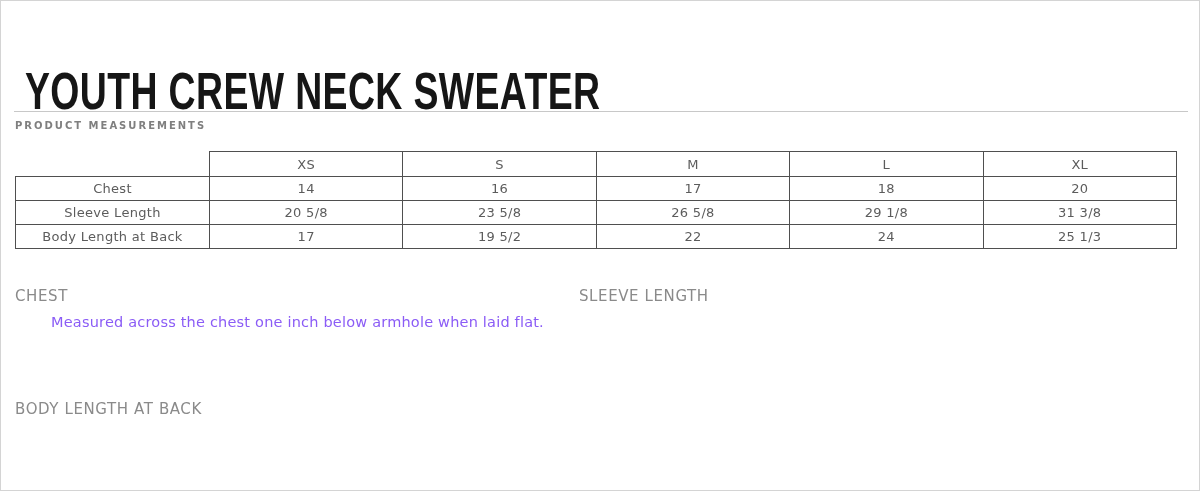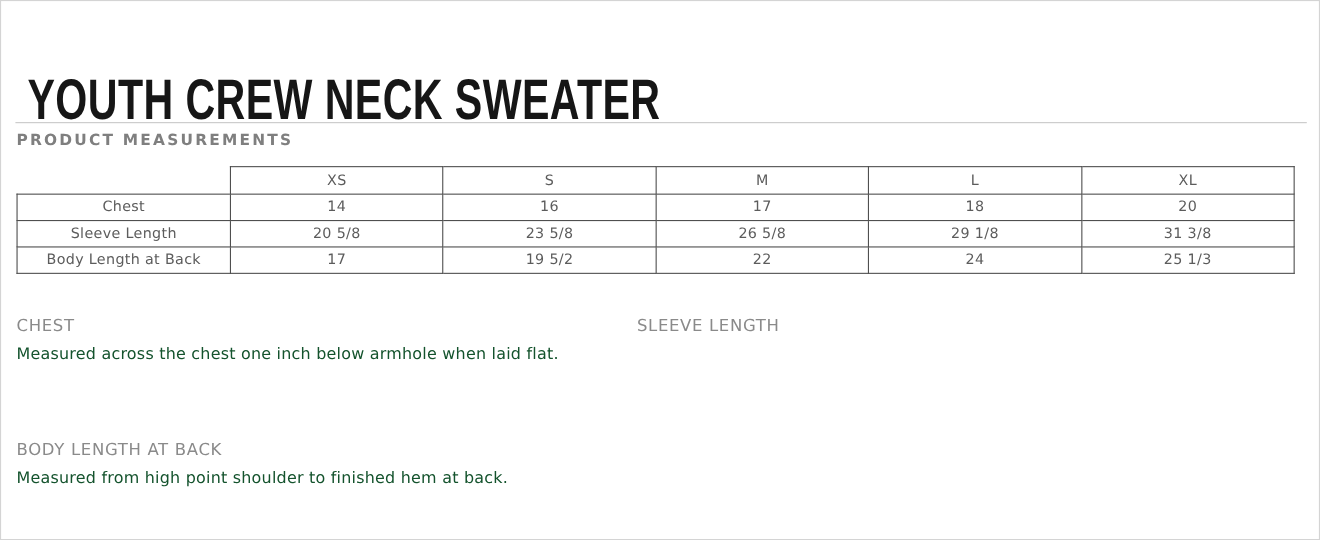--- a/index.html
+++ b/index.html
@@ -42,21 +42,21 @@
     left: 13px;
     top: 110px;
     width: 1174px;
     height: 1px;
     background: #c8c8c8;
   }
   .measurements-heading {
     position: absolute;
     left: 14px;
     top: 119px;
-    font-size: 14px;
+    font-size: 10px;
     font-weight: 700;
     letter-spacing: 2px;
     color: #7f7f7f;
   }
 
   
   table.size-chart {
     position: absolute;
     left: 14px;
     top: 150px;
@@ -91,22 +91,23 @@
     font-size: 15px;
     line-height: 18px;
     color: #8a8a8a;
     letter-spacing: 0.6px;
     margin-bottom: 2px;
     font-weight: 400;
   }
   .definition .def-text {
     font-size: 14.5px;
     line-height: 30px;
-    color: #14532d;
+    color: #8b5cf6;
     letter-spacing: 0.2px;
+    margin-left: 36px;
   }
   .def-chest  { left: 14px;  top: 286px; width: 560px; }
   .def-sleeve { left: 578px; top: 286px; width: 540px; }
   .def-body   { left: 14px;  top: 399px; width: 570px; }
 </style>
 </head>
 <body>
 
 <div class="page">
 
@@ -169,16 +170,15 @@
     <div class="def-heading">CHEST</div>
     <div class="def-text">Measured across the chest one inch below armhole when laid flat.</div>
   </div>
 
   <div class="definition def-sleeve">
     <div class="def-heading">SLEEVE LENGTH</div>
   </div>
 
   <div class="definition def-body">
     <div class="def-heading">BODY LENGTH AT BACK</div>
-    <div class="def-text">Measured from high point shoulder to finished hem at back.</div>
   </div>
 
 </div>
 
 </body></html>

